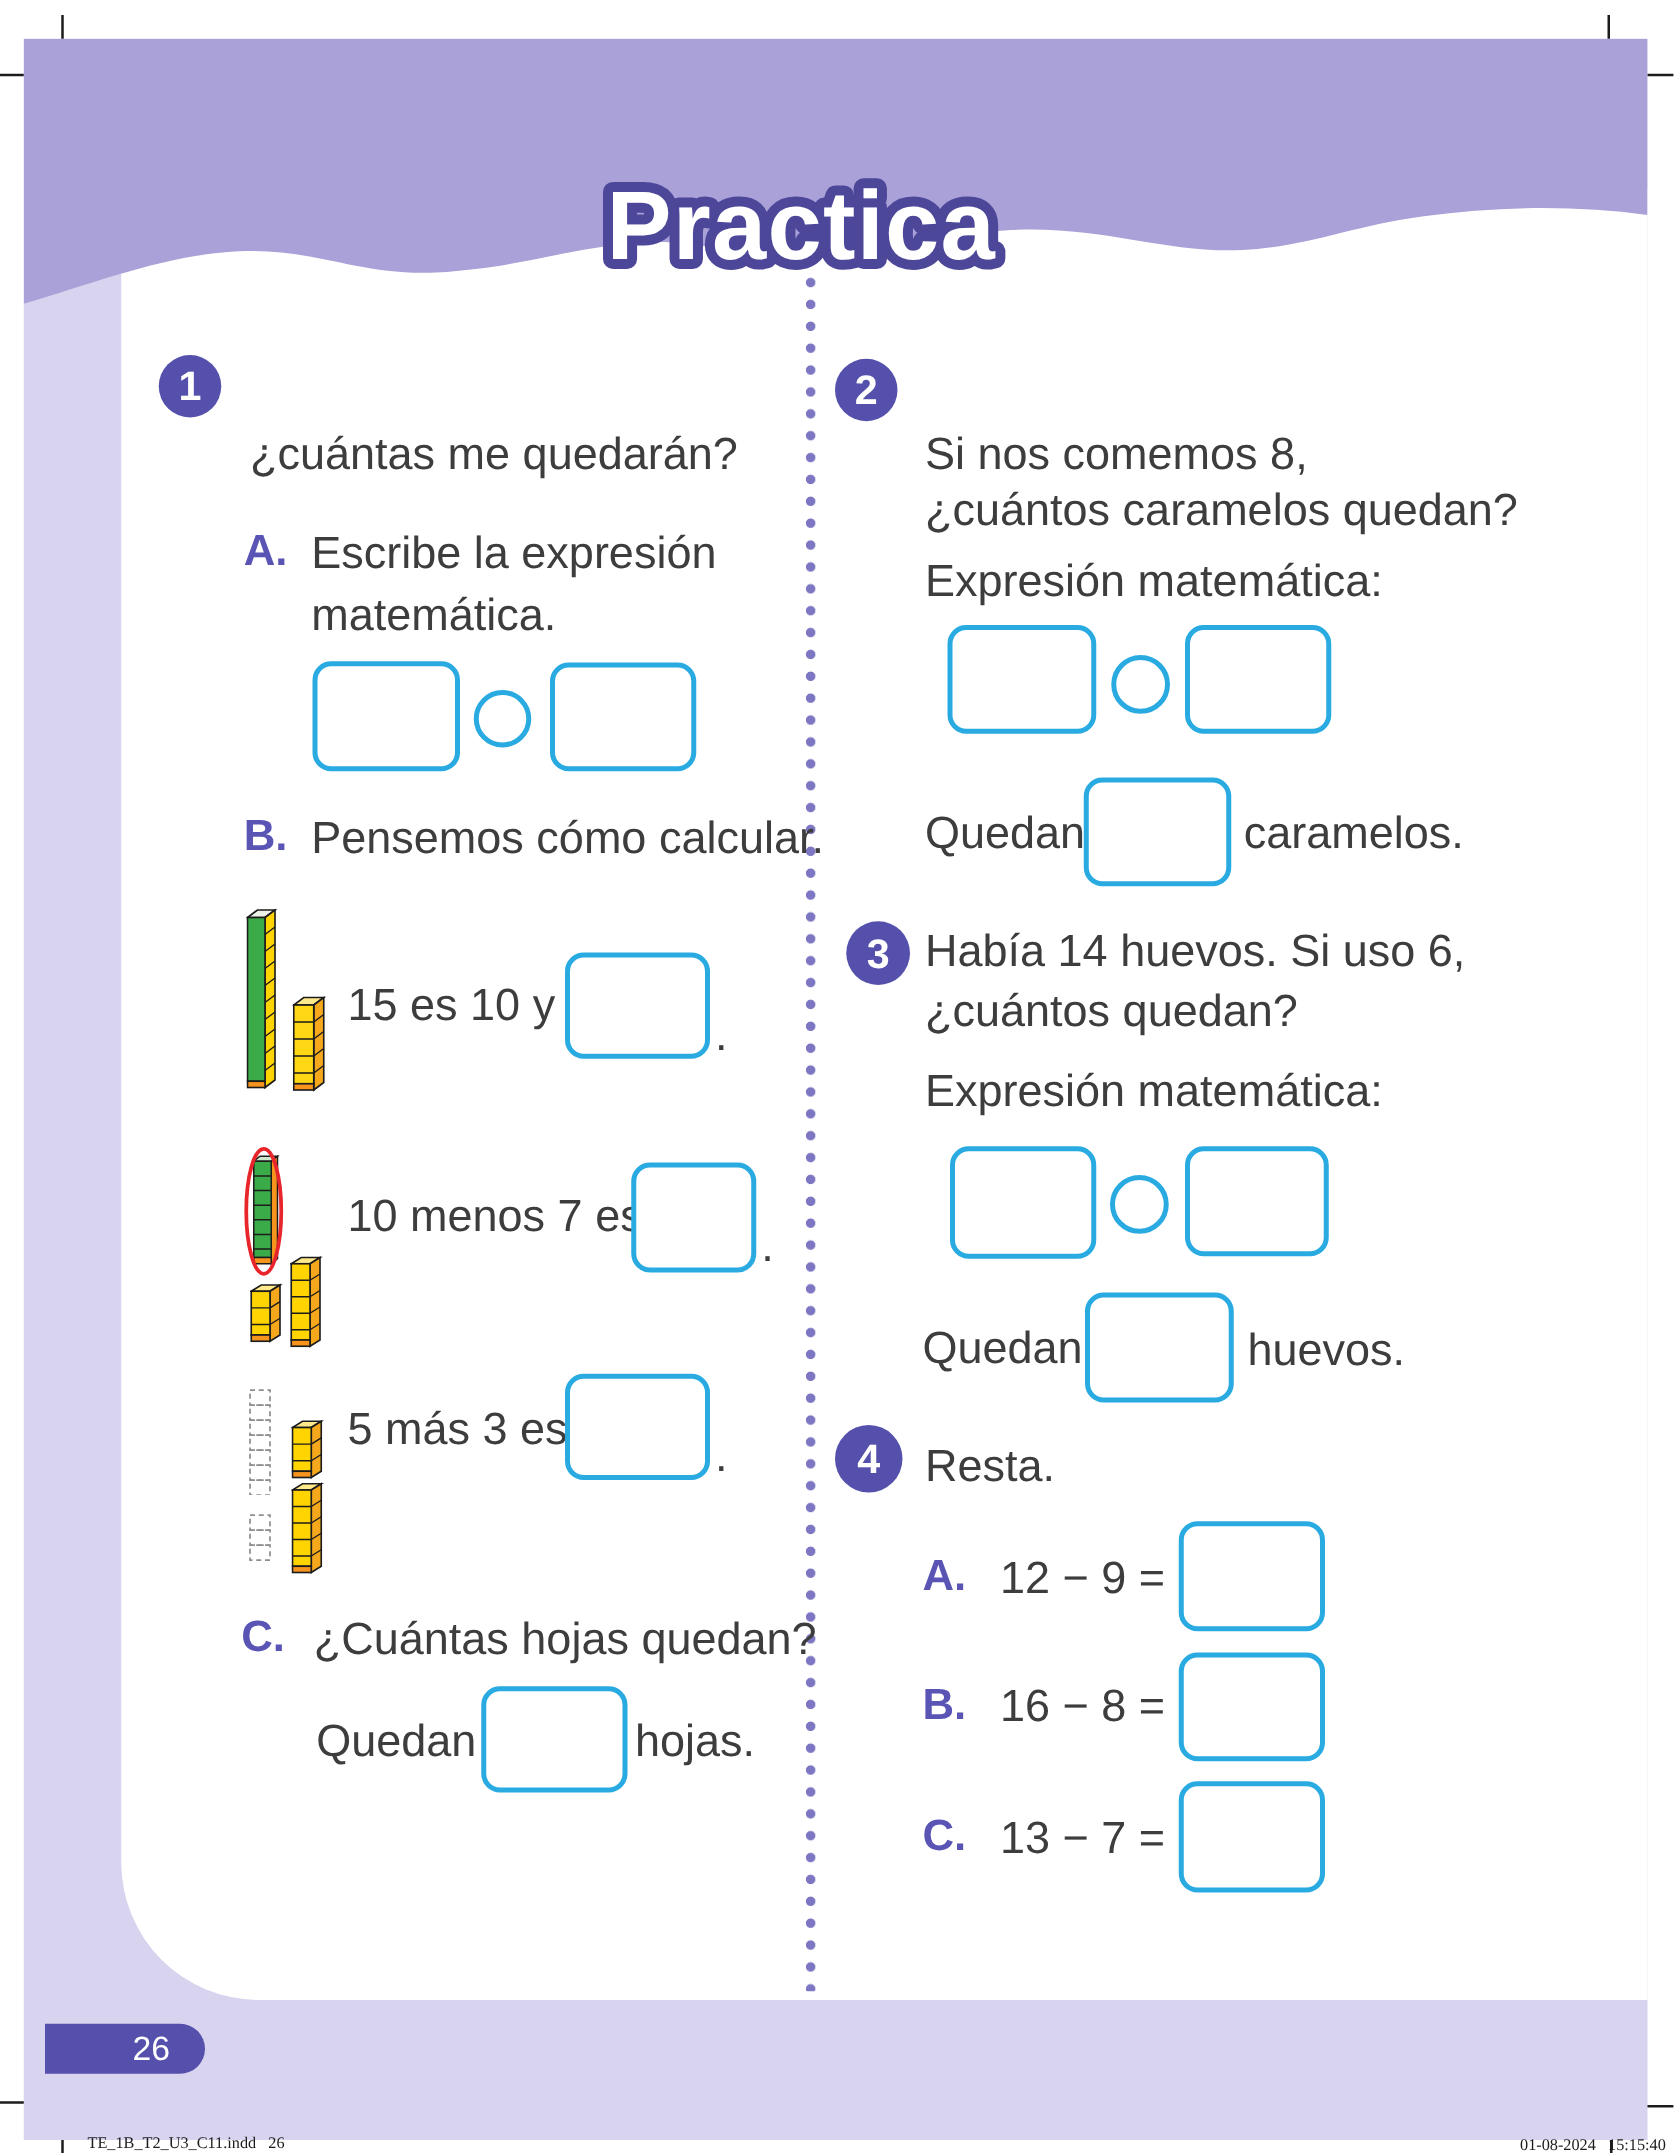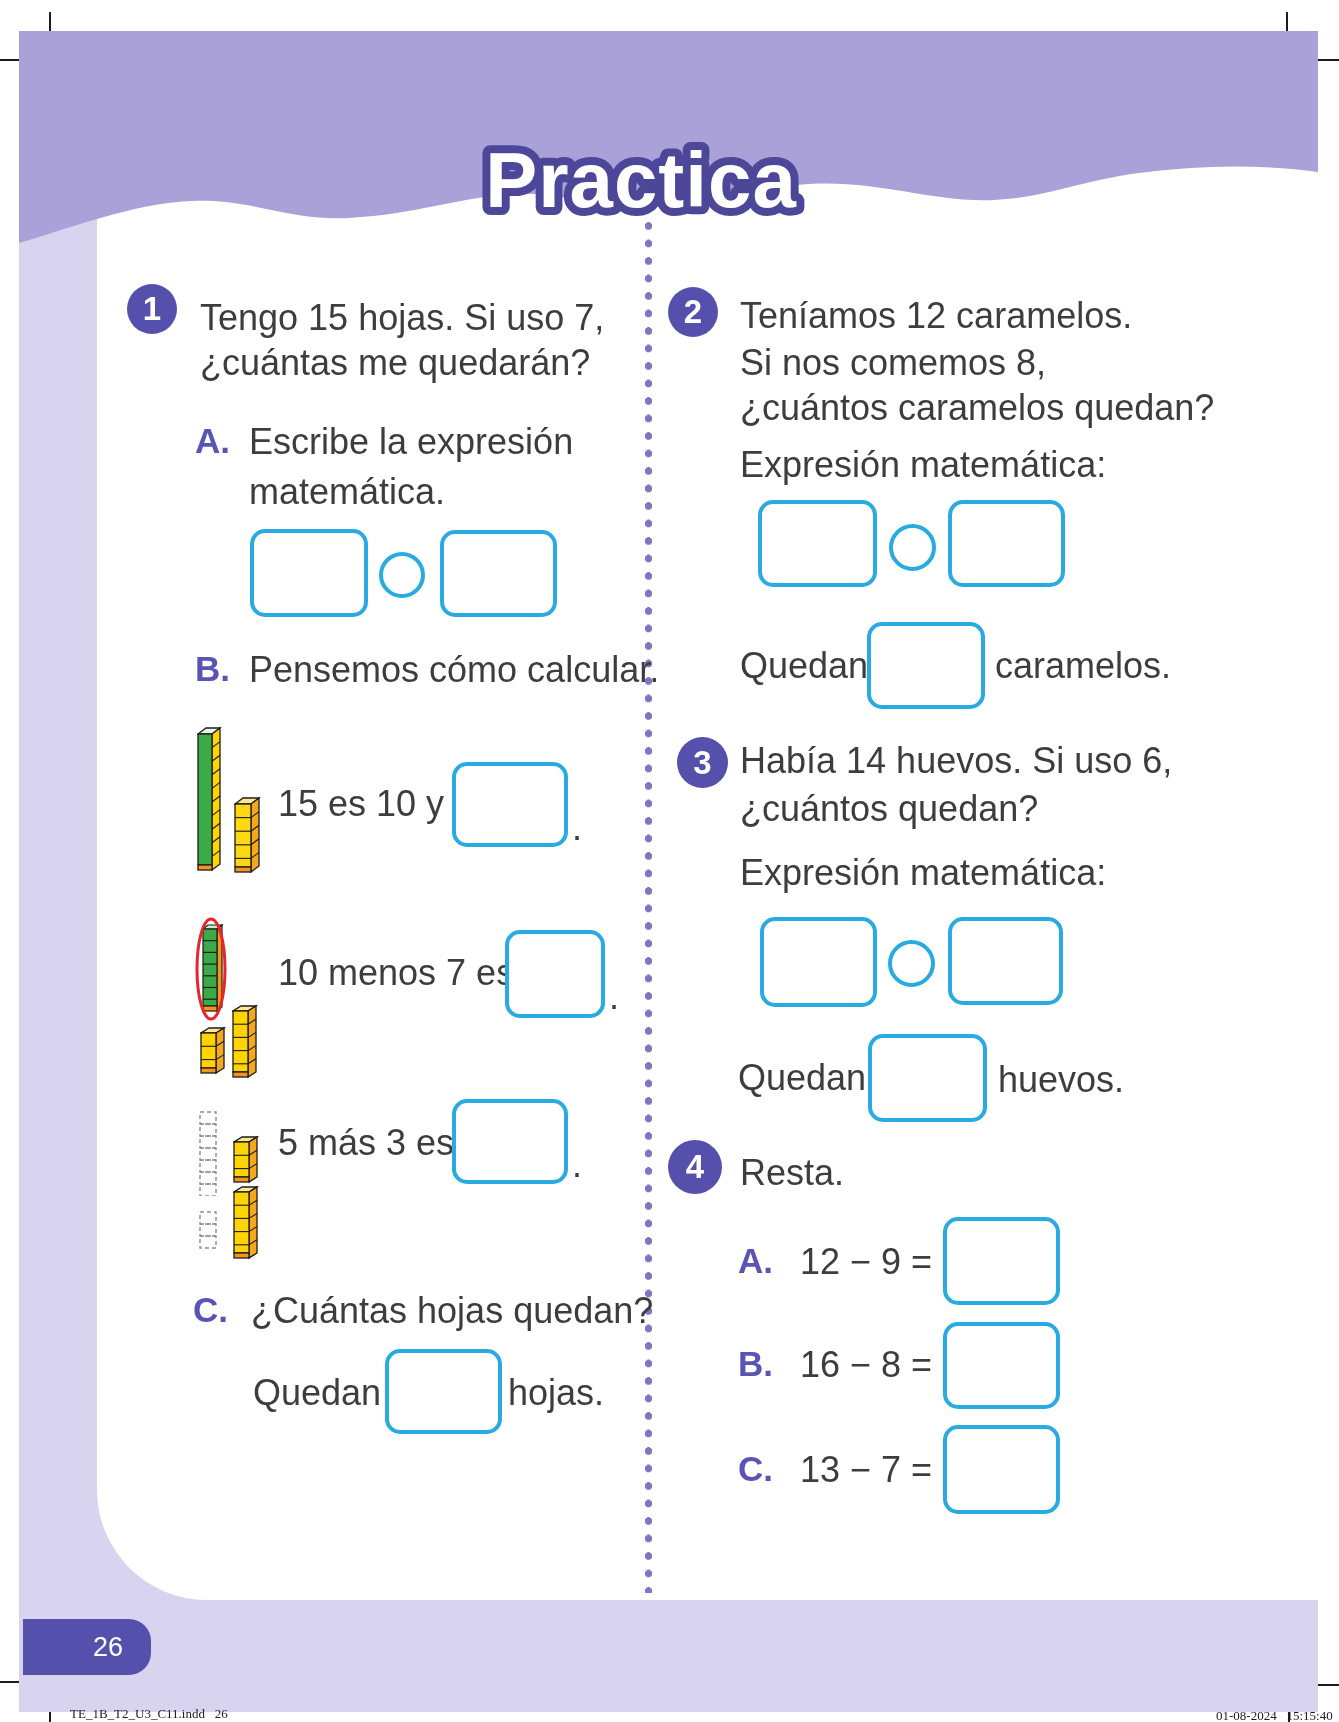--- a/index.html
+++ b/index.html
@@ -58,21 +58,20 @@
 
     <svg class="content" style="left:0;top:0;width:1299px;height:250px;z-index:4;" viewBox="0 0 1299 250">
       <text x="622" y="176" text-anchor="middle" font-family="Liberation Sans, sans-serif" font-size="78" font-weight="bold" letter-spacing="1" fill="#ffffff" stroke="#4d4799" stroke-width="16" stroke-linejoin="round" paint-order="stroke">Practica</text>
     </svg>
 
     <div id="divider" style="left:625px;top:190px;height:1372px;"></div>
 
     <div class="badge" style="left:108px;top:253px;width:50px;height:50px;">
       <span>1</span>
     </div>
-    <div class="txt" style="left:181px;top:266px;">Tengo 15 hojas. Si uso 7,</div>
     <div class="txt" style="left:181px;top:311px;">¿cuántas me quedarán?</div>
 
     <div class="lbl" style="left:176px;top:390px;">A.</div>
     <div class="txt" style="left:230px;top:390px;text-align:right;">Escribe la expresión</div>
     <div class="txt" style="left:230px;top:440px;">matemática.</div>
 
     <div class="box" style="left:231px;top:498px;width:118px;height:88px;"></div>
     <div class="opcircle" style="left:360px;top:521px;width:46px;height:46px;"></div>
     <div class="box" style="left:421px;top:499px;width:117px;height:87px;"></div>
 
@@ -219,21 +218,20 @@
 
     <div class="lbl" style="left:174px;top:1259px;">C.</div>
     <div class="txt" style="left:232px;top:1259px;">¿Cuántas hojas quedan?</div>
     <div class="txt" style="left:234px;top:1341px;">Quedan</div>
     <div class="box" style="left:366px;top:1318px;width:117px;height:85px;"></div>
     <div class="txt" style="left:489px;top:1341px;">hojas.</div>
 
     <div class="badge" style="left:649px;top:256px;width:50px;height:50px;">
       <span>2</span>
     </div>
-    <div class="txt" style="left:721px;top:264px;">Teníamos 12 caramelos.</div>
     <div class="txt" style="left:721px;top:311px;">Si nos comemos 8,</div>
     <div class="txt" style="left:721px;top:356px;">¿cuántos caramelos quedan?</div>
     <div class="txt" style="left:721px;top:413px;">Expresión matemática:</div>
     <div class="box" style="left:739px;top:469px;width:119px;height:87px;"></div>
     <div class="opcircle" style="left:870px;top:493px;width:47px;height:47px;"></div>
     <div class="box" style="left:929px;top:469px;width:117px;height:87px;"></div>
     <div class="txt" style="left:721px;top:614px;">Quedan</div>
     <div class="box" style="left:848px;top:591px;width:118px;height:87px;"></div>
     <div class="txt" style="left:976px;top:614px;">caramelos.</div>
 
@@ -260,21 +258,21 @@
     <div class="box" style="left:924px;top:1186px;width:117px;height:88px;"></div>
 
     <div class="lbl" style="left:719px;top:1313px;">B.</div>
     <div class="txt" style="left:781px;top:1313px;">16 − 8 =</div>
     <div class="box" style="left:924px;top:1291px;width:117px;height:87px;"></div>
 
     <div class="lbl" style="left:719px;top:1418px;">C.</div>
     <div class="txt" style="left:781px;top:1418px;">13 − 7 =</div>
     <div class="box" style="left:924px;top:1394px;width:117px;height:89px;"></div>
 
-    <div id="pagenum" style="left:4px;top:1588px;width:128px;height:56px;">
+    <div id="pagenum" style="left:17px;top:1588px;width:128px;height:40px;">
       <span>26</span>
     </div>
   </div>
 
   <div class="footer" style="left:70px;top:1694px;">TE_1B_T2_U3_C11.indd   26</div>
   <div class="footer" style="left:1216px;top:1696px;">01-08-2024   15:15:40</div>
 
 </div>
 
 </body></html>

